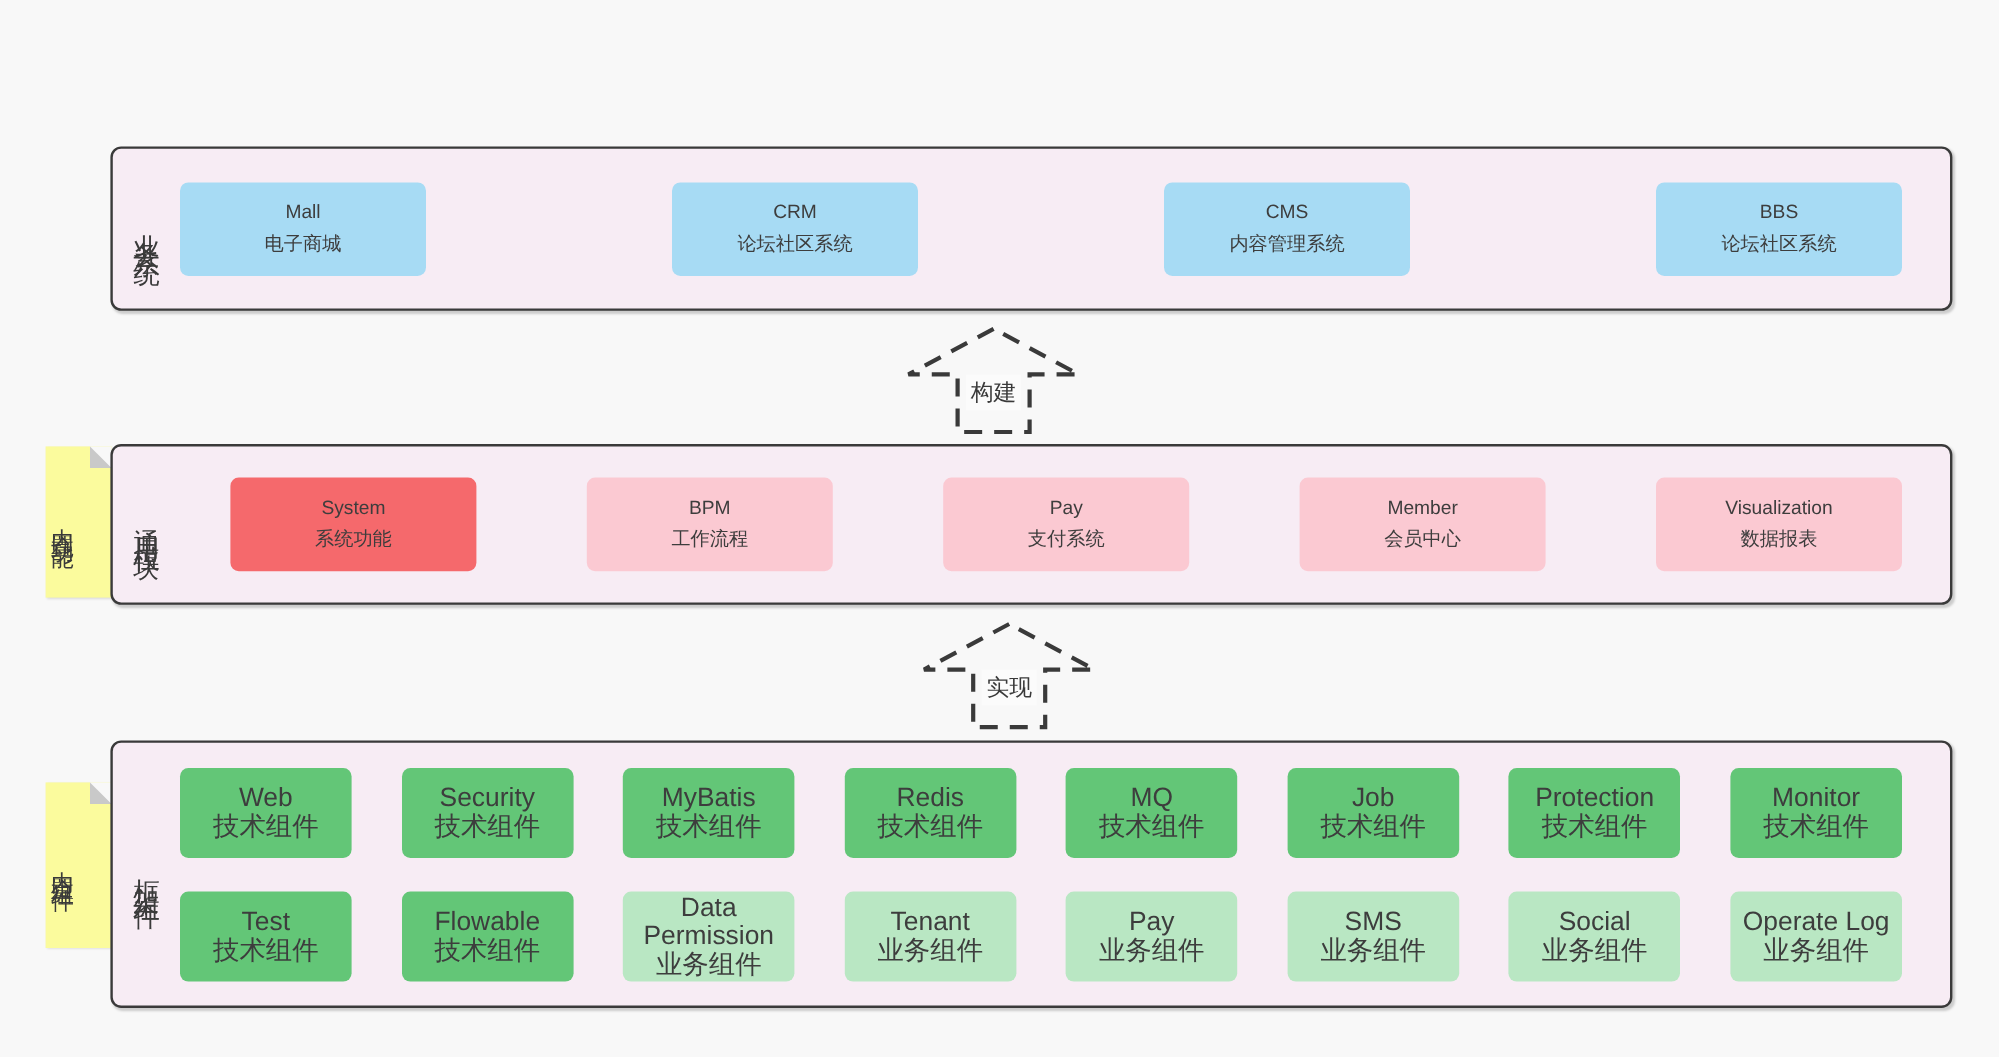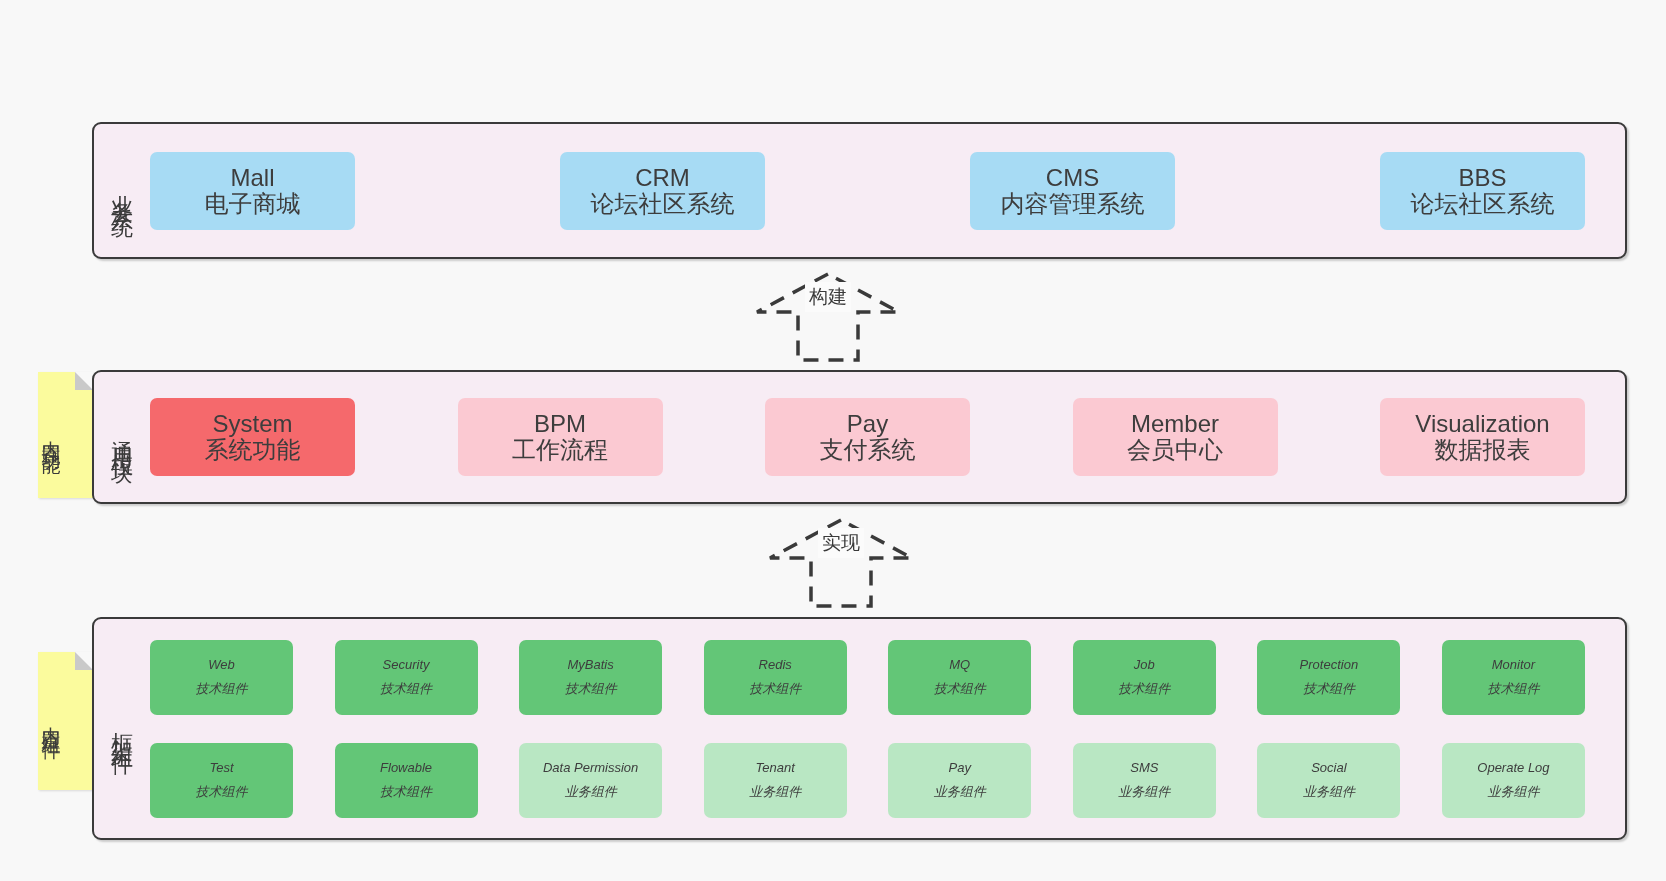--- a/index.html
+++ b/index.html
@@ -9,40 +9,40 @@
     background:var(--page_bg,#f8f8f8); color:var(--text,#3d3d3d);
   }
   
   .layer {
     position:absolute; left:92px; width:1535px; box-sizing:border-box;
     background:var(--layer_bg,#f7ecf4);
     border:2px solid var(--line,#3a3a3a); border-radius:9px;
     display:flex; box-shadow:2px 2px 2px rgba(0,0,0,0.18);
   }
   #layer-business   { top:122px; height:137px; }
-  #layer-modules    { top:370px; height:134px; }
+  #layer-modules    { top:370px; height:134px;gap:42px; }
   #layer-components { top:617px; height:223px; }
   .layer-label {
     flex:0 0 56px; display:flex; align-items:center; justify-content:center;
     writing-mode:vertical-rl; text-orientation:upright;
     font-size:22px; letter-spacing:7px; color:var(--line,#3a3a3a);
   }
   .layer-content {
     flex:1 1 auto; display:flex; flex-direction:column; justify-content:center;
     gap:28px; padding-right:40px;
   }
   .box-row { display:flex; justify-content:space-between; }
   
   .box {
     box-sizing:border-box; border-radius:7px; padding:4px 4px;
     display:flex; flex-direction:column; align-items:center; justify-content:center;
-    text-align:center; font-size:24px; line-height:26px; color:var(--text,#3d3d3d);
+    text-align:center; font-size:16px; line-height:26px; color:var(--text,#3d3d3d);
   }
   .row-6 .box { width:205px; height:78px; }
-  .row-8 .box { width:143px; height:75px; font-size:13px; line-height:24px;font-style:italic; }
+  .row-8 .box { width:143px; height:75px; font-size:22px; line-height:24px; }
   .box.blue        { background:var(--blue,#a7dbf4); }
   .box.red         { background:var(--red,#f5696c); }
   .box.pink        { background:var(--pink,#fbc9d2);margin-left:34px; }
   .box.green       { background:var(--green,#63c677); }
   .box.green_light { background:var(--green_light,#b9e7c3); }
   .box-title, .box-sub { width:100%; }
   
   .sticky {
     position:absolute; left:38px; width:55px;
     background:var(--yellow,#fbfb9d);
@@ -63,21 +63,21 @@
   
   .arrow { position:absolute; width:150px; height:92px; }
   #arrow-build     { left:753px; top:271px; }
   #arrow-implement { left:766px; top:517px;font-family:Liberation Mono, monospace; }
   .arrow svg { display:block; width:100%; height:100%; }
   .arrow path {
     fill:none; stroke:var(--line,#3a3a3a); stroke-width:3.5;
     stroke-dasharray:15 10;
   }
   .arrow-label {
-    position:absolute; left:50%; top:11px; transform:translateX(-50%);
+    position:absolute; left:50%; top:41px; transform:translateX(-50%);
     background:#fbfbfb; padding:2px 4px; font-size:19px; white-space:nowrap;
     color:var(--line,#3a3a3a);
   }
 </style>
 </head>
 <body>
 
 <div class="canvas">
 
   <div class="sticky" id="sticky-modules">

